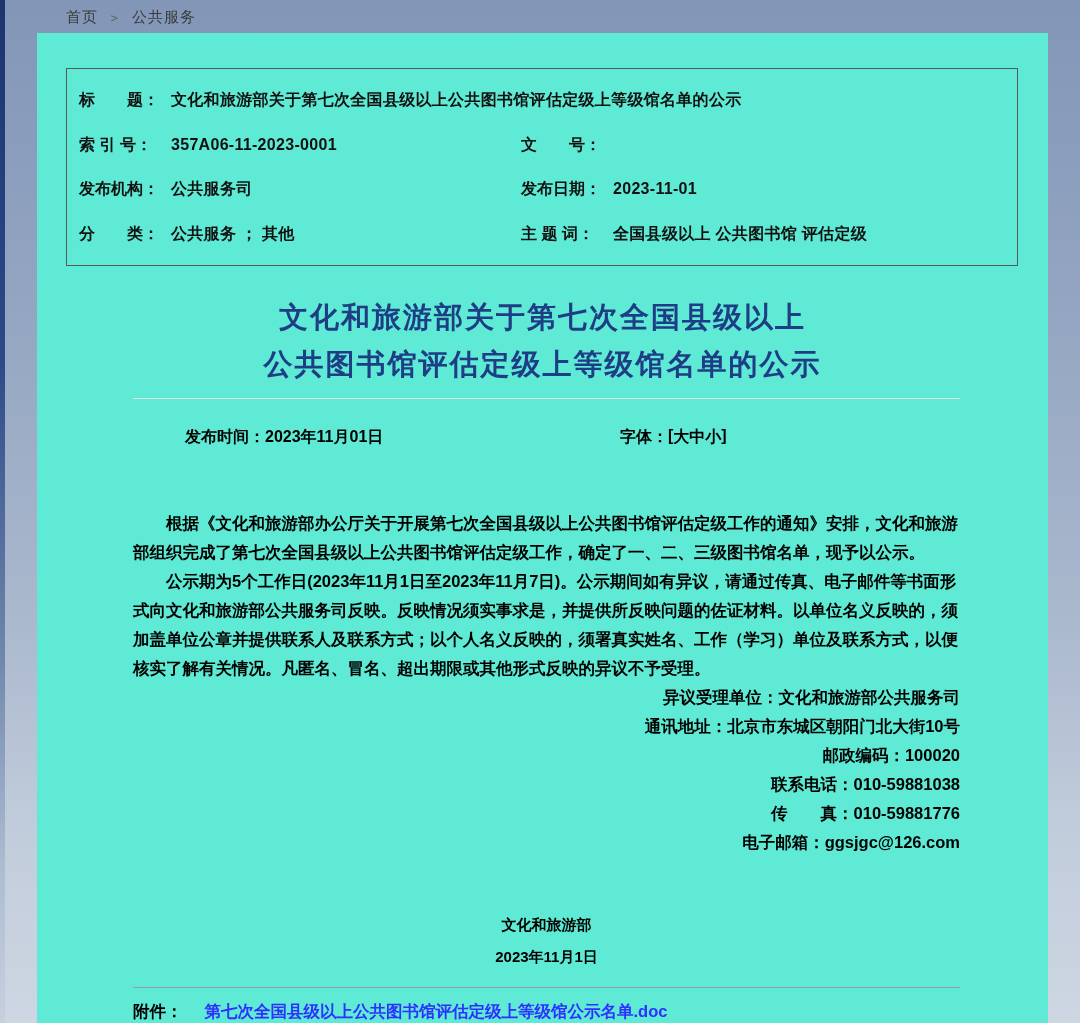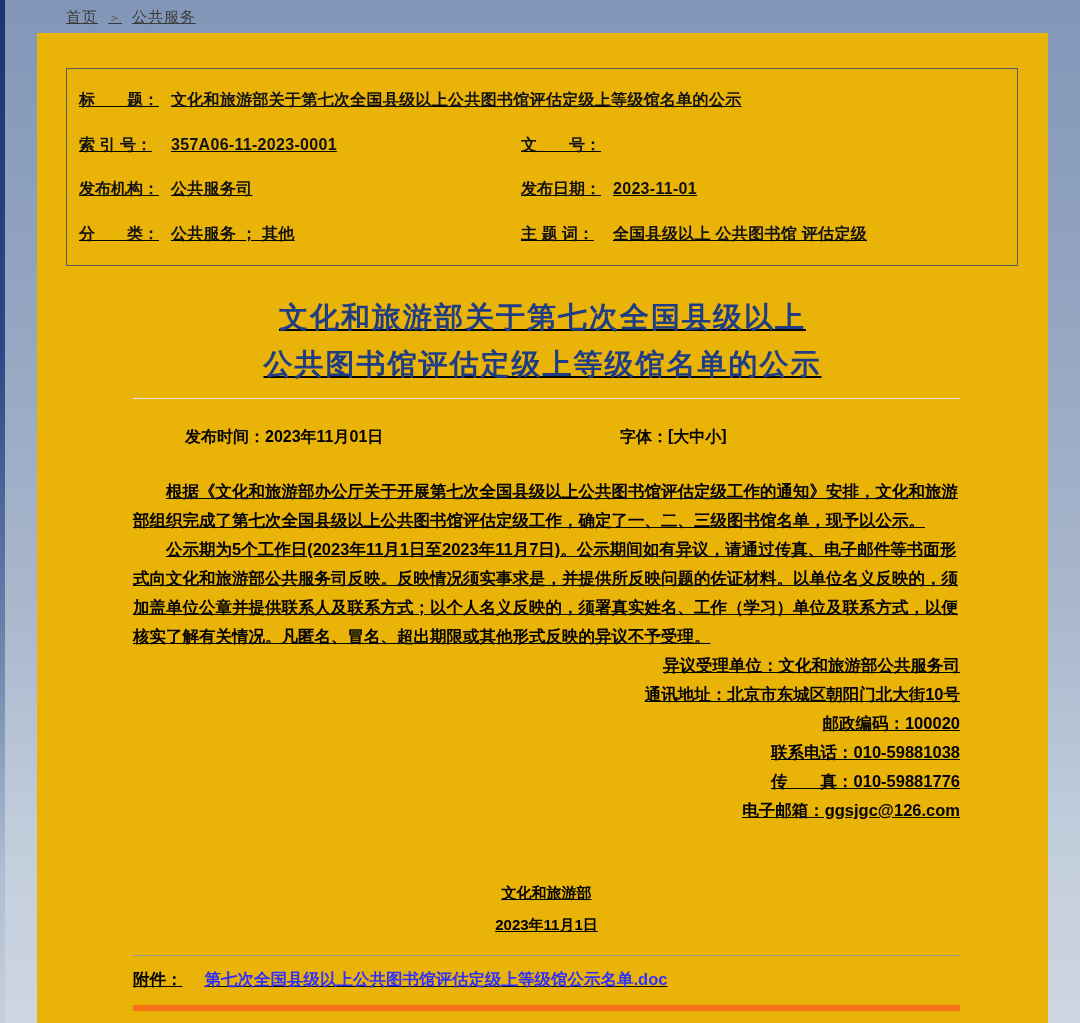--- a/index.html
+++ b/index.html
@@ -11,29 +11,28 @@
   }
   
   .left-strip {
     position: absolute; left: 0; top: 0; width: 5px; height: 100%;
     background: linear-gradient(180deg, #1c356f 0%, #2c4a88 35%, #7289ae 65%, #aebdd2 85%, #c6d0de 100%);
   }
   
   .breadcrumb {
     position: absolute; left: 66px; top: 8px;
     font-size: 15px; color: #3b3b3b; letter-spacing: 1px;
-    display: flex; align-items: center; gap: 10px; text-decoration: underline;
+    display: flex; align-items: center; gap: 10px;
   }
   .breadcrumb .crumb { color: #3b3b3b; cursor: pointer; }
   .breadcrumb .sep { color: #5a5a5a; font-size: 13px; }
   
   .panel {
     position: absolute; left: 37px; top: 33px; width: 1011px; height: 990px;
-    background: #eab308;
-    text-decoration: underline;
+    background: #5eead4;
   }
   
   .meta-box {
     margin: 35px 30px 0 29px; height: 198px;
     border: 1px solid #57585a;
     display: flex; flex-direction: column; justify-content: space-around;
     padding: 9px 0;
     font-size: 16px; color: #111;
   }
   .m-row { display: flex; padding-left: 12px; line-height: 22px; }
@@ -49,21 +48,21 @@
     color: #1e3d85; letter-spacing: 2px;
   }
   .content { margin: 0 88px 0 96px; }
   .title-rule { border: none; border-top: 1px solid #e3e3e3; margin-top: 10px; }
   
   .pub-row { position: relative; height: 58px; font-size: 16px; font-weight: 600; color: #000; }
   .pub-time { position: absolute; left: 52px; top: 28px; }
   .font-switch { position: absolute; left: 487px; top: 28px; display: flex; }
   .font-switch .fs-opt { cursor: pointer; }
   
-  .article { margin-top: 20px; font-size: 16.5px; line-height: 29px; font-weight: 600; color: #000; }
+  .article { margin-top: 52px; font-size: 16.5px; line-height: 29px; font-weight: 600; color: #000; }
   .article p { text-indent: 2em; }
   .contact-line { text-indent: 2em; text-align: right; }
   
   .signature { margin-top: 52px; text-align: center; font-size: 15px; line-height: 32px; font-weight: 600; color: #000; }
   
   .attachment {
     margin-top: 14px; border-top: 1px solid #9a9a9a; border-bottom: 6px solid #f97316;
     padding: 13px 0 14px 0; display: flex; align-items: center;
     font-size: 16.5px; font-weight: 600;
   }

